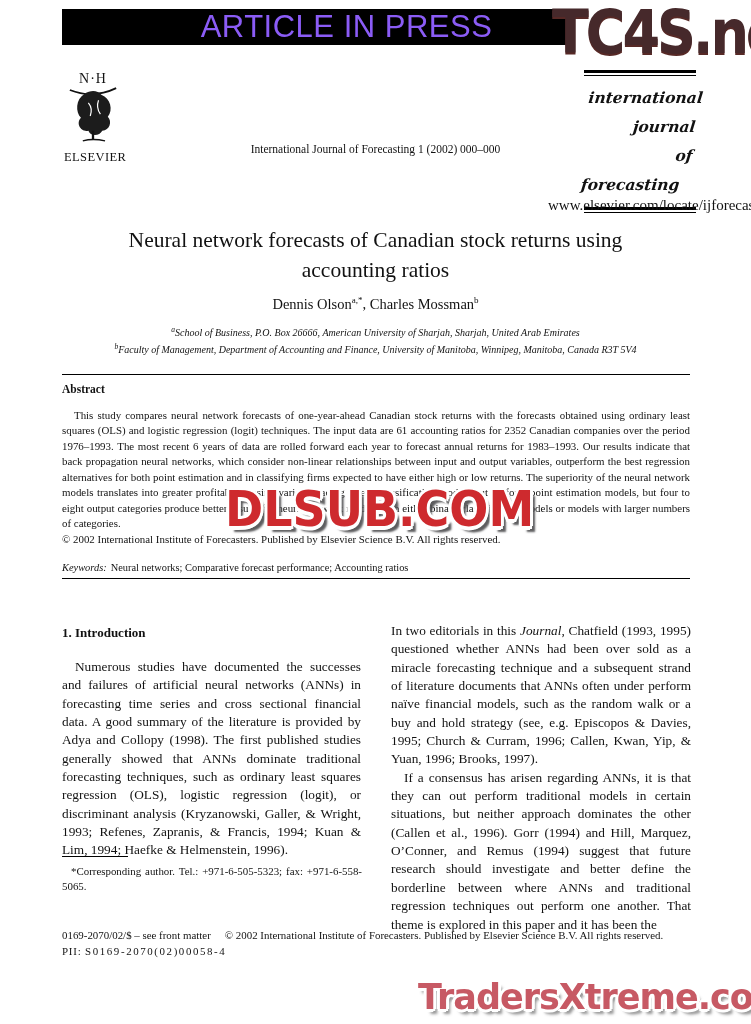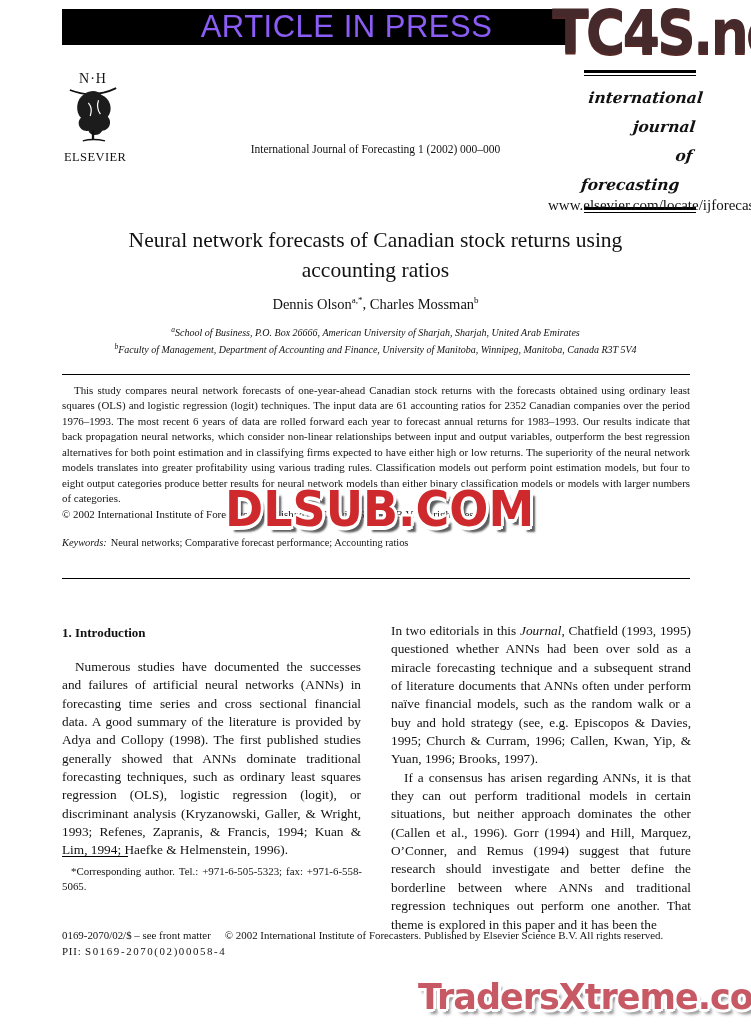--- a/index.html
+++ b/index.html
@@ -144,20 +144,21 @@
     <span>Dennis Olson</span><sup>a,*</sup><span>, </span><span>Charles Mossman</span><sup>b</sup>
   </div>
 
   <div class="affils">
     <div><sup>a</sup><span>School of Business, P.O. Box 26666, American University of Sharjah, Sharjah, United Arab Emirates</span></div>
     <div><sup>b</sup><span>Faculty of Management, Department of Accounting and Finance, University of Manitoba, Winnipeg, Manitoba, Canada R3T 5V4</span></div>
   </div>
 
   <div class="rule rule-abs-top"></div>
   <div class="abstract">
+    <div class="abs-head">Abstract</div>
     <p class="abs-body">This study compares neural network forecasts of one-year-ahead Canadian stock returns with the forecasts obtained using ordinary least squares (OLS) and logistic regression (logit) techniques. The input data are 61 accounting ratios for 2352 Canadian companies over the period 1976–1993. The most recent 6 years of data are rolled forward each year to forecast annual returns for 1983–1993. Our results indicate that back propagation neural networks, which consider non-linear relationships between input and output variables, outperform the best regression alternatives for both point estimation and in classifying firms expected to have either high or low returns. The superiority of the neural network models translates into greater profitability using various trading rules. Classification models out perform point estimation models, but four to eight output categories produce better results for neural network models than either binary classification models or models with larger numbers of categories.</p>
     <p class="abs-copy">© 2002 International Institute of Forecasters. Published by Elsevier Science B.V. All rights reserved.</p>
     <p class="keywords"><i>Keywords:</i><span>Neural networks; Comparative forecast performance; Accounting ratios</span></p>
   </div>
   <div class="rule rule-abs-bottom"></div>
 
   <div class="wm wm-dlsub">
     <span>DLSUB.COM</span>
   </div>
 

